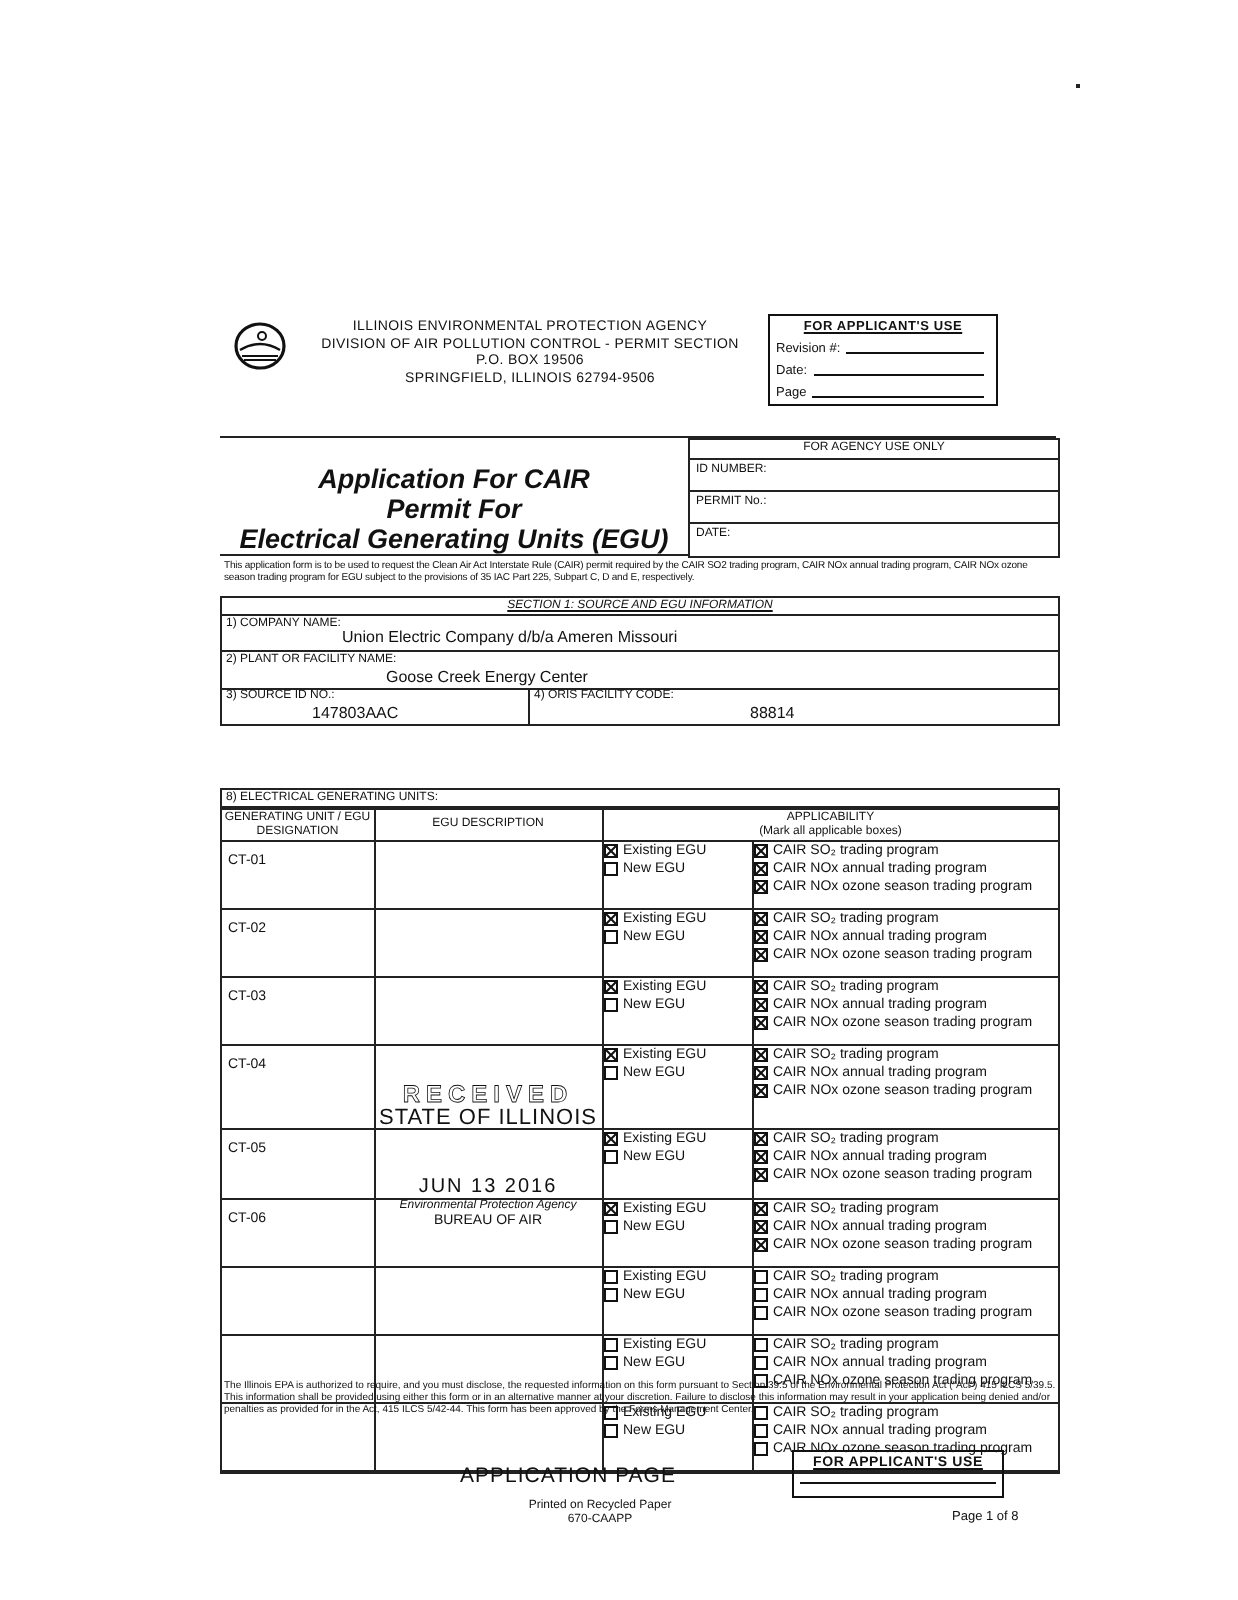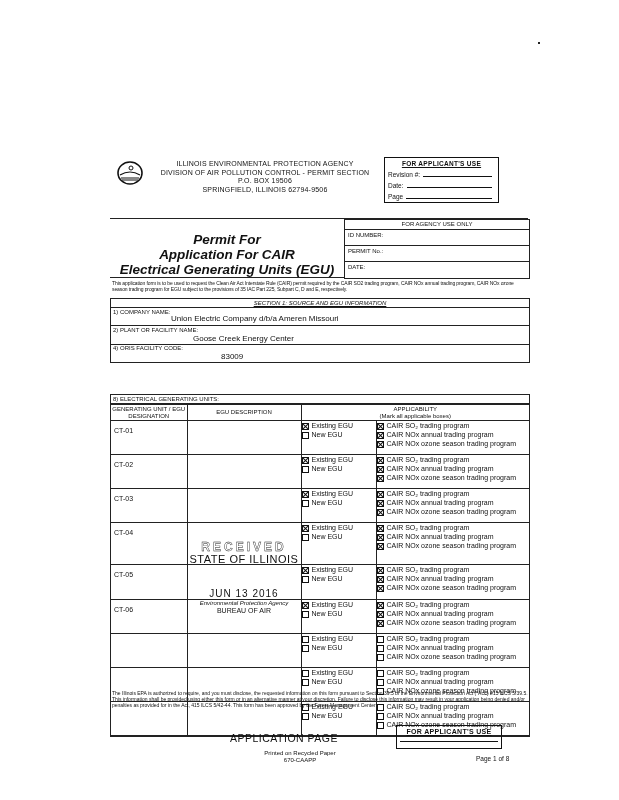--- a/index.html
+++ b/index.html
@@ -98,22 +98,22 @@
     </div>
   <div class="ln">
       <span>Page</span>
       <span class="fill"></span>
     </div>
 </div>
 <div class="abs hr-top"></div>
 
 <div class="abs title-block">
   <div class="title">
+    <div>Application For CAIR</div>
     <div>Permit For</div>
-    <div>Application For CAIR</div>
     <div class="u">Electrical Generating Units (EGU)</div>
   </div>
 </div>
 <div class="abs agency-box">
   <div class="hdr">FOR AGENCY USE ONLY</div>
   <div class="row"><span>ID NUMBER:</span></div>
   <div class="row"><span>PERMIT No.:</span></div>
   <div class="row"><span>DATE:</span></div>
 </div>
 <div class="abs intro">This application form is to be used to request the Clean Air Act Interstate Rule (CAIR) permit required by the CAIR SO2 trading program, CAIR NOx annual trading program, CAIR NOx ozone season trading program for EGU subject to the provisions of 35 IAC Part 225, Subpart C, D and E, respectively.</div>
@@ -122,23 +122,27 @@
   <div class="sec-hdr">SECTION 1: SOURCE AND EGU INFORMATION</div>
   <div class="frow" style="height:17px;">
     <span class="lbl">1) COMPANY NAME:</span>
     <span class="val abs" style="left:60px;top:6px;">Union Electric Company d/b/a Ameren Missouri</span>
   </div>
   <div class="frow" style="height:18px;">
     <span class="lbl">2) PLANT OR FACILITY NAME:</span>
     <span class="val abs" style="left:82px;top:8px;">Goose Creek Energy Center</span>
   </div>
   <div class="frow cells" style="height:17px;">
+    <div style="width:153px;">
+      <div class="lbl">3) SOURCE ID NO.:</div>
+      <span class="val abs" style="left:45px;top:7px;">147803AAC</span>
+    </div>
     <div style="flex:1;">
       <div class="lbl">4) ORIS FACILITY CODE:</div>
-      <span class="val abs" style="left:110px;top:7px;">83009</span>
+      <span class="val abs" style="left:110px;top:7px;">88814</span>
     </div>
   </div>
 </div>
 
 <div class="abs units">
   <div class="cap">8) ELECTRICAL GENERATING UNITS:</div>
   <table class="ut">
     <colgroup>
         <col style="width:76px">
         <col style="width:114px">

